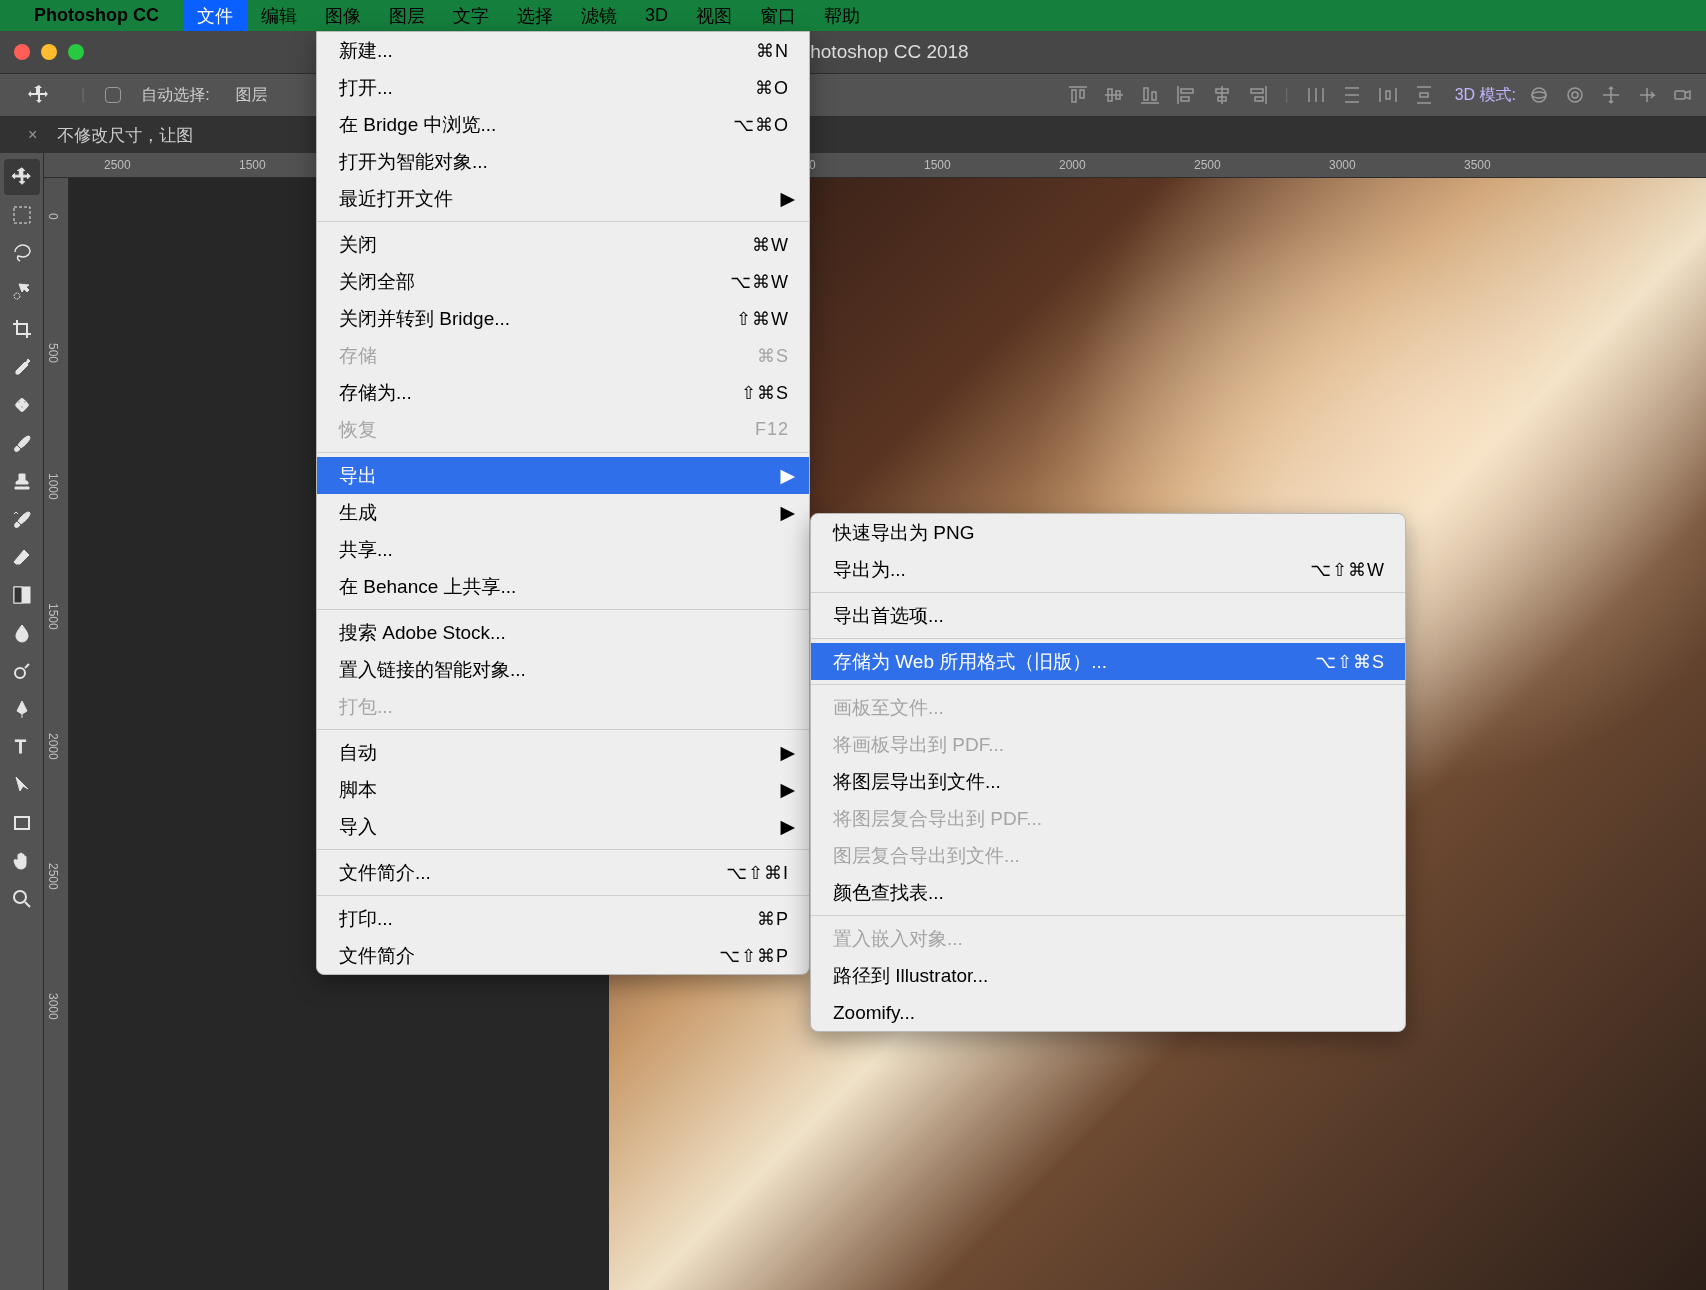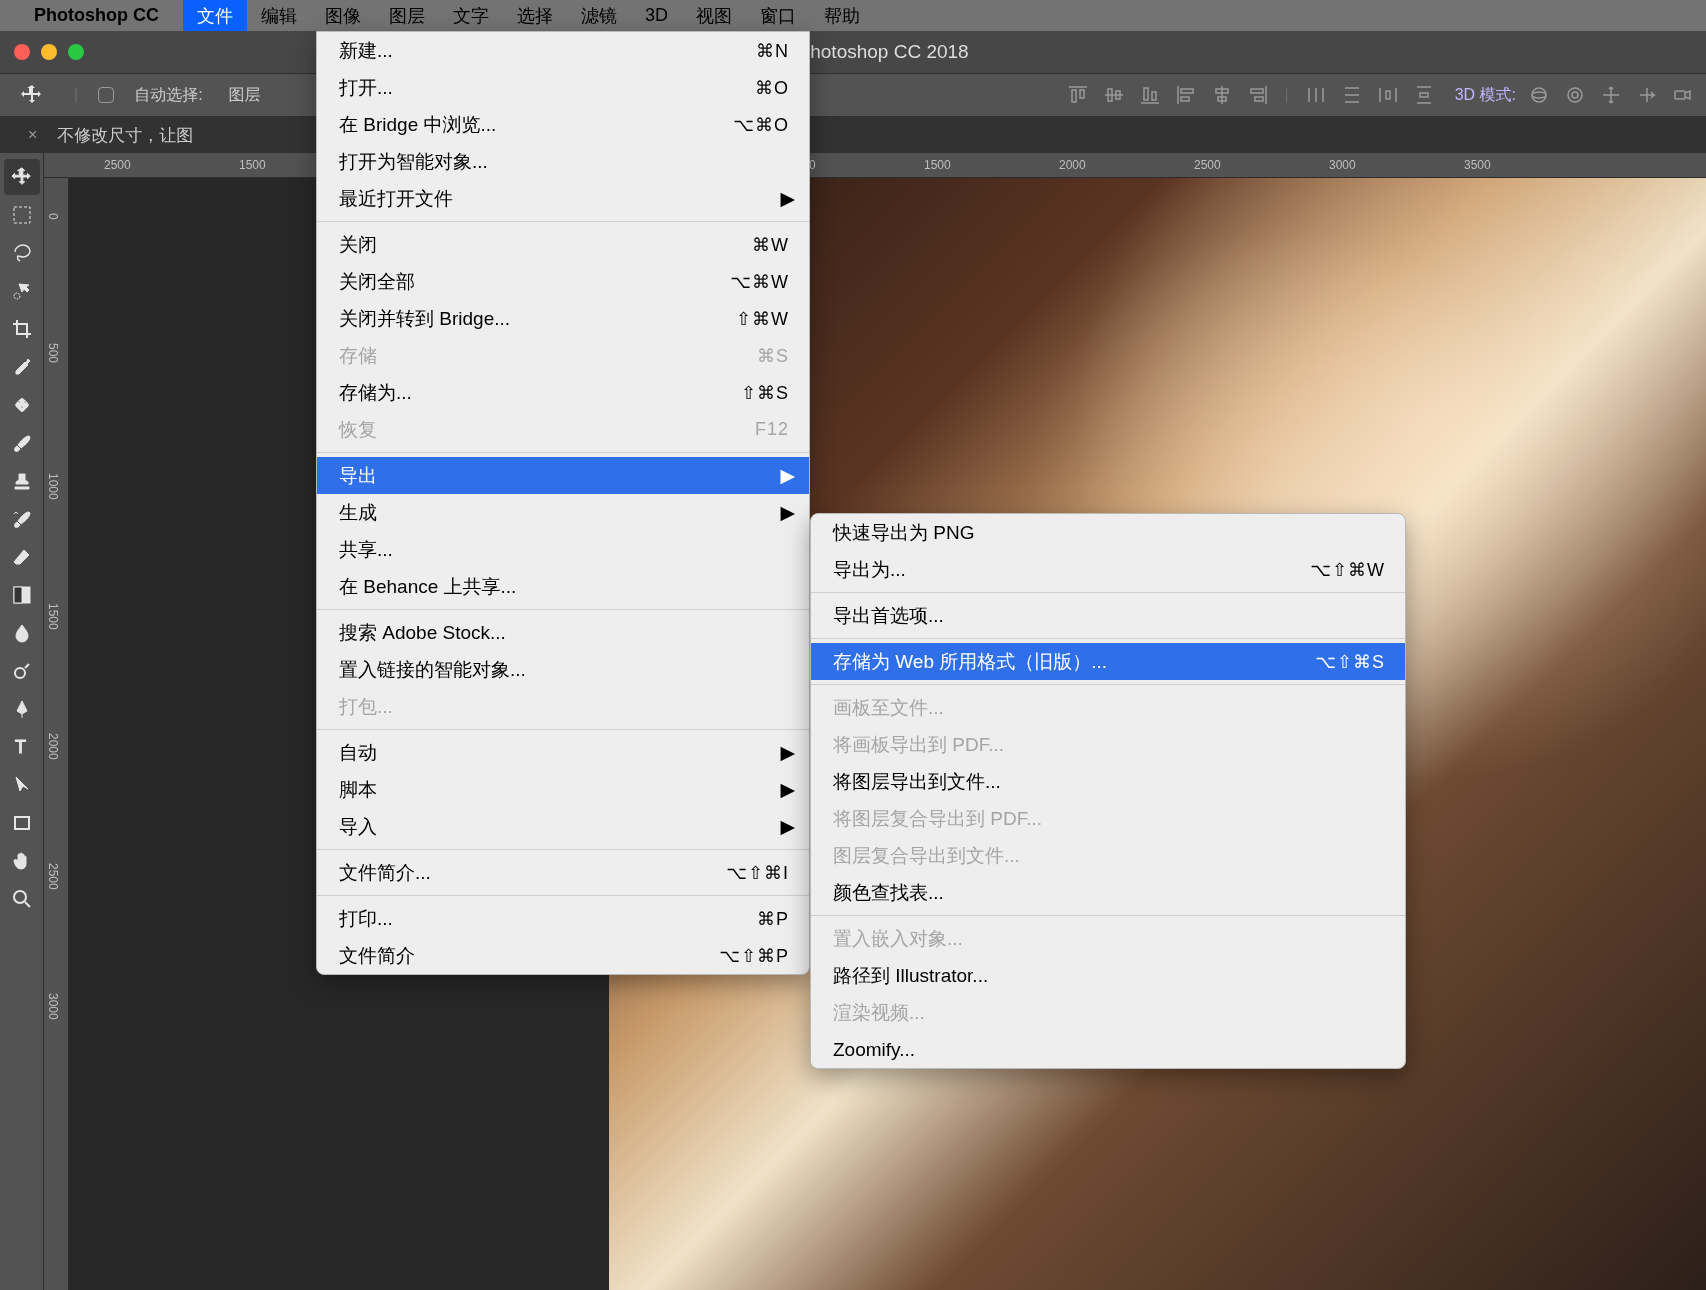--- a/index.html
+++ b/index.html
@@ -1,33 +1,33 @@
 <!DOCTYPE html>
 <html><head>
 <meta charset="utf-8">
 <style>
   * { margin:0; padding:0; box-sizing:border-box; font-family:-apple-system,"Helvetica Neue",Arial,sans-serif; }
   body { width:1706px; height:1290px; background:#272727; overflow:hidden; position:relative; }
 
   
-  .menubar { height:31px; background:#737373; display:flex; align-items:center; padding:8px 16px; font-size:18px; font-weight:400; color:#000;}
+  .menubar { height:31px; background:#15803d; display:flex; align-items:center; padding:8px 16px; font-size:18px; font-weight:400; color:#000;}
   .menubar .apple { font-size:20px; margin-right:18px; }
   .menubar .appname { font-weight:700; margin-right:24px; }
   .menubar .mitem { padding:0 14px; height:31px; display:flex; align-items:center; cursor:default;}
   .menubar .mitem.active { background:#0a60ff; color:#fff; }
 
   
   .titlebar { height:42px; background:#474747; display:flex; align-items:center; position:relative; }
   .traffic { display:flex; gap:11px; margin-left:14px;}
   .dot { width:16px; height:16px; border-radius:50%; }
   .dot.r{background:#ff5f57;} .dot.y{background:#febc2e;} .dot.g{background:#28c840;}
   .wintitle { position:absolute; left:50%; transform:translateX(-50%); color:#ddd; font-size:19px; }
 
   
-  .optbar { height:44px; background:#535353; border-top:1px solid #2f2f2f; border-bottom:1px solid #2f2f2f; display:flex; align-items:center; color:#ccc; font-size:16px; padding-left:10px; gap:20px;}
+  .optbar { height:44px; background:#535353; border-top:1px solid #2f2f2f; border-bottom:1px solid #2f2f2f; display:flex; align-items:center; color:#ccc; font-size:16px; padding-left:17px; gap:20px;}
   .opt-icon { width:44px; height:34px; display:flex; align-items:center; justify-content:center;}
   .opt-icon svg{fill:#e5e5e5;}
   .chk { width:16px;height:16px;border:1px solid #9a9a9a;border-radius:4px;}
   .optspacer{flex:1;}
   .iconrow { display:flex; gap:10px; align-items:center; margin-right:10px;}
   .iconrow .ic{width:26px;height:26px;display:flex;align-items:center;justify-content:center;}
   .iconrow svg{stroke:#9a9a9a;fill:none;stroke-width:1.5;}
 
   
   .tabstrip{height:36px;background:#323232;display:flex;align-items:center;color:#ccc;font-size:17px;padding-left:28px;}
@@ -464,19 +464,16 @@
     <div class="row">
       <span>颜色查找表...</span>
     </div>
     <div class="sep"></div>
     <div class="row disabled">
       <span>置入嵌入对象...</span>
     </div>
     <div class="row">
       <span>路径到 Illustrator...</span>
     </div>
-    <div class="row disabled">
-      <span>渲染视频...</span>
-    </div>
     <div class="row">
       <span>Zoomify...</span>
     </div>
   </div>
 
 </body></html>

